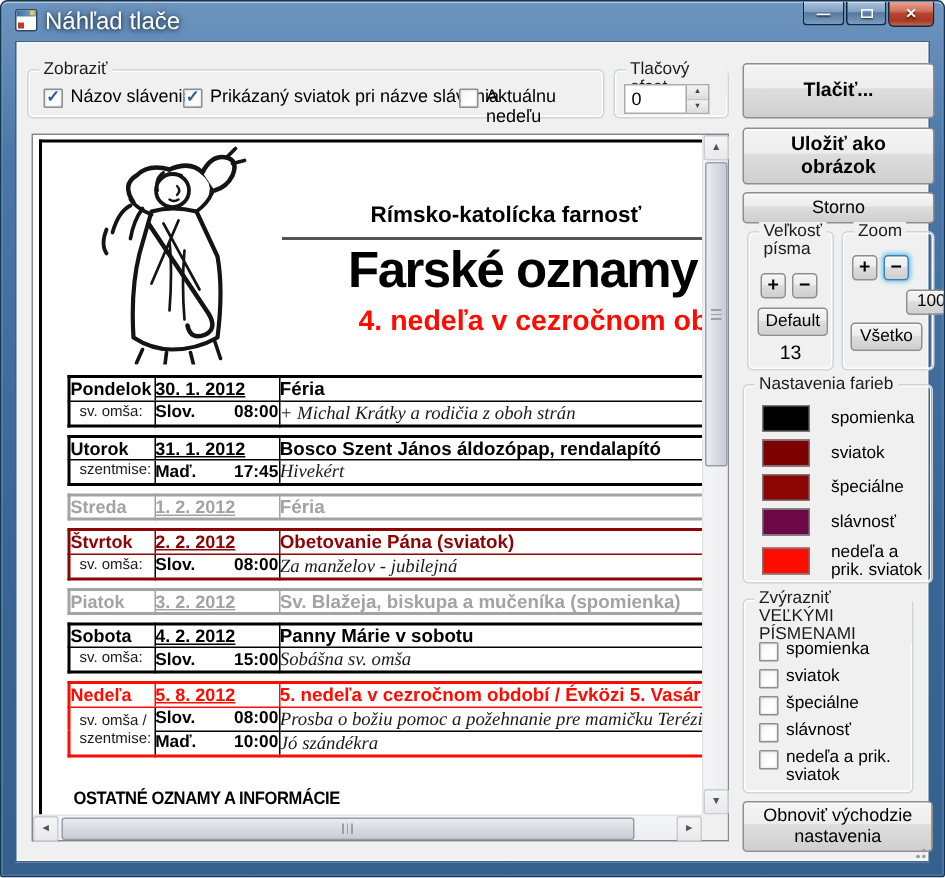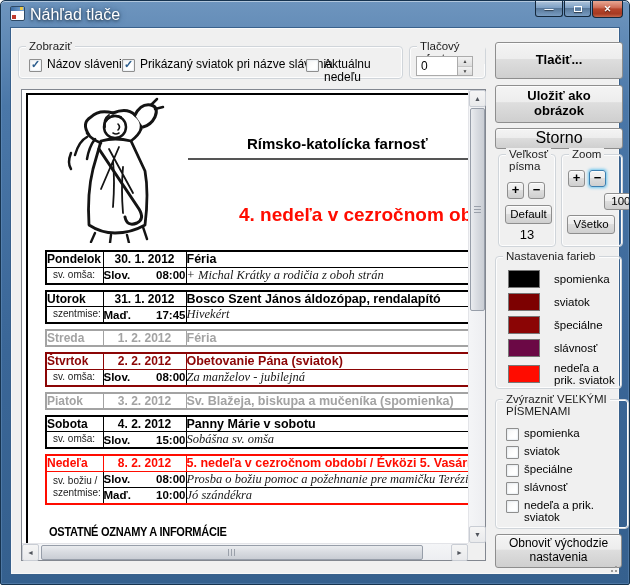--- a/index.html
+++ b/index.html
@@ -25,21 +25,21 @@
   .wbtn-max{width:27px;border-radius:0 0 3px 3px;margin-right:1px;}
   .wbtn-max .maxbox{width:8px;height:6px;border:1px solid #fff;display:block;box-shadow:0 1px 1px rgba(0,0,0,.5);}
   .wbtn-close{width:31px;height:17px;border-radius:0 0 4px 4px;
     background:linear-gradient(180deg,#E8A793 0%,#D0705A 40%,#B6452C 50%,#A63A22 80%,#C4674C 100%);}
   .client{position:absolute;left:9px;top:26px;right:9px;bottom:9px;background:#F0F0F0;border:1px solid #39618C;
     box-shadow:inset 0 0 0 1px rgba(255,255,255,.55);}
 
   
   .group{position:absolute;border:1px solid #D0D5DA;border-radius:4px;box-shadow:inset 0 0 0 1px #FDFDFD;}
   .group-label{position:absolute;top:-7px;left:7px;background:#F0F0F0;padding:0 3px;font-size:11.5px;color:#1c1c1c;line-height:12px;white-space:pre-line;}
-  .btn{position:absolute;display:flex;align-items:center;justify-content:center;text-align:center;font-size:16px;color:#000;
+  .btn{position:absolute;display:flex;align-items:center;justify-content:center;text-align:center;font-size:12px;color:#000;
     background:linear-gradient(180deg,#F4F4F4 0%,#EDEDED 45%,#DEDEDE 46%,#CFCFCF 100%);
     border:1px solid #8E8E8E;border-radius:3px;box-shadow:inset 0 1px 0 #FCFCFC;line-height:1.15;}
   .btn.bold{font-weight:bold;font-size:13px;}
   .btn.small{font-size:11.5px;}
   .btn.plusminus{font-weight:bold;font-size:13px;}
   .btn.focus{border-color:#3C7FB1;box-shadow:0 0 3px 1px #6EC6EE, inset 0 1px 0 #FCFCFC;}
   .cb{position:absolute;display:flex;align-items:flex-start;gap:5px;font-size:12px;color:#000;cursor:default;}
   .cb-box{width:13px;height:13px;flex:0 0 13px;border:1px solid #8E8E8E;border-radius:1px;margin-top:1px;
     background:linear-gradient(135deg,#F4F4F4,#FFFFFF 60%);box-shadow:inset 0 0 2px #C9D5DF;
     display:flex;align-items:center;justify-content:center;}
@@ -65,21 +65,21 @@
   .doc-line{position:absolute;left:160px;top:63px;width:538px;height:2px;background:#555;}
   .doc-title{position:absolute;left:204px;top:66px;font-size:34px;font-weight:bold;color:#000;white-space:nowrap;letter-spacing:-1px;}
   .doc-subtitle{position:absolute;left:211px;top:109px;font-size:19px;font-weight:bold;white-space:nowrap;}
   .shepherd{position:absolute;left:33px;top:2px;width:112px;height:146px;}
   .doc-table-wrap{position:absolute;left:17px;top:155px;width:640px;}
   table.day-block{border-collapse:collapse;width:640px;table-layout:fixed;margin-bottom:5px;border:2px solid var(--dc,#000);}
   .day-block td{height:16px;padding:0 0;overflow:hidden;white-space:nowrap;font-size:12px;vertical-align:middle;}
   .day-block .col-day{width:57px;}.day-block .col-date{width:83px;}
   .hdr td{font-weight:bold;color:var(--dc,#000);}
   .has-mass .hdr td{border-bottom:1px solid var(--dc,#000);}
-  .hdr .c-date{border-left:1px solid var(--dc,#000);border-right:1px solid var(--dc,#000);text-align:center;}
+  .hdr .c-date{border-left:1px solid var(--dc,#000);border-right:1px solid var(--dc,#000);text-align:left;text-decoration:underline;}
   .hdr .c-title{font-size:12.5px;}
   .mass .c-label{font-size:10px;color:#1a1a1a;padding-left:6px;line-height:1.25;}
   .mass .c-lt{border-left:1px solid #000;border-right:1px solid #000;}
   .mass2 td{border-top:1px solid #000;}
   .lt-wrap{display:flex;justify-content:space-between;font-weight:bold;font-size:11.5px;}
   .mass .c-int{font-family:"Liberation Serif",serif;font-style:italic;font-size:12.5px;color:#1a1a1a;}
   .doc-footer{position:absolute;left:21px;top:430px;font-size:12px;font-weight:bold;letter-spacing:-0.3px;transform:scaleX(.92);transform-origin:left;white-space:nowrap;}
 
   
   .sb-v{position:absolute;right:0;top:0;width:17px;height:453px;background:linear-gradient(90deg,#F4F5F7,#EDEEF1);border-left:1px solid #E3E4E8;}
@@ -182,20 +182,21 @@
           <path d="M48 52 L72 96 M58 50 L40 92 M52 64 Q54 84 52 110 M62 70 Q60 92 62 116" stroke-width="1.8"></path>
           <path d="M34 136 L30 145 M50 138 L49 146 M66 138 L68 146 M82 130 L86 142" stroke-width="2.4"></path>
 
           <path d="M38 52 L78 112 Q84 122 76 126 Q66 130 64 120" stroke-width="3"></path>
 
           <path d="M40 46 Q30 42 26 36 M70 44 Q78 38 80 32" stroke-width="2.6"></path>
         </svg>
 
         <div class="doc-parish">Rímsko-katolícka farnosť</div>
         <div class="doc-line"></div>
+        <div class="doc-title">Farské oznamy</div>
         <div class="doc-subtitle" style="color: var(--sc,#f00); --sc: #FF0C00;">4. nedeľa v cezročnom období</div>
 
         <div class="doc-table-wrap">
 
           <table class="day-block has-mass" style="--dc: #000000;">
             <colgroup>
                 <col class="col-day">
                 <col class="col-date">
                 <col>
               </colgroup>
@@ -325,25 +326,25 @@
 
           <table class="day-block has-mass" style="--dc: #FF0C00;">
             <colgroup>
                 <col class="col-day">
                 <col class="col-date">
                 <col>
               </colgroup>
             <tbody>
                 <tr class="hdr">
                   <td class="c-day">Nedeľa</td>
-                  <td class="c-date">8. 2. 2012</td>
+                  <td class="c-date">5. 8. 2012</td>
                   <td class="c-title">5. nedeľa v cezročnom období / Évközi 5. Vasárnap</td>
                 </tr>
             <tr class="mass">
-                  <td class="c-label" rowspan="2"><span>sv. božiu /</span><br><span>szentmise:</span></td>
+                  <td class="c-label" rowspan="2"><span>sv. omša /</span><br><span>szentmise:</span></td>
                   <td class="c-lt">
                     <span class="lt-wrap">
                       <span>Slov.</span>
                       <span>08:00</span>
                     </span>
                   </td>
                   <td class="c-int">Prosba o božiu pomoc a požehnanie pre mamičku Teréziu</td>
                 </tr>
             <tr class="mass mass2">
                   <td class="c-lt">
@@ -419,21 +420,21 @@
     <div class="swatch-row" style="top:82px;">
       <span class="swatch" style="--sw: #6B0845;"></span>
       <span class="swatch-label">slávnosť</span>
     </div>
     <div class="swatch-row" style="top:105px;">
       <span class="swatch" style="--sw: #FF0C00;"></span>
       <span class="swatch-label" style="width:62px;white-space:normal;">nedeľa a prik. sviatok</span>
     </div>
   </div>
 
-  <div class="group" style="left:494px;top:398px;width:134px;height:130px;">
+  <div class="group" style="left:494px;top:398px;width:114px;height:130px;">
     <span class="group-label">Zvýrazniť VEĽKÝMI
 PÍSMENAMI</span>
     <span class="cb" style="left:10px;top:27px;">
       <span class="cb-box"></span>
       <span class="cb-label" style="font-size:11.5px;">spomienka</span>
     </span>
     <span class="cb" style="left:10px;top:45px;">
       <span class="cb-box"></span>
       <span class="cb-label" style="font-size:11.5px;">sviatok</span>
     </span>

